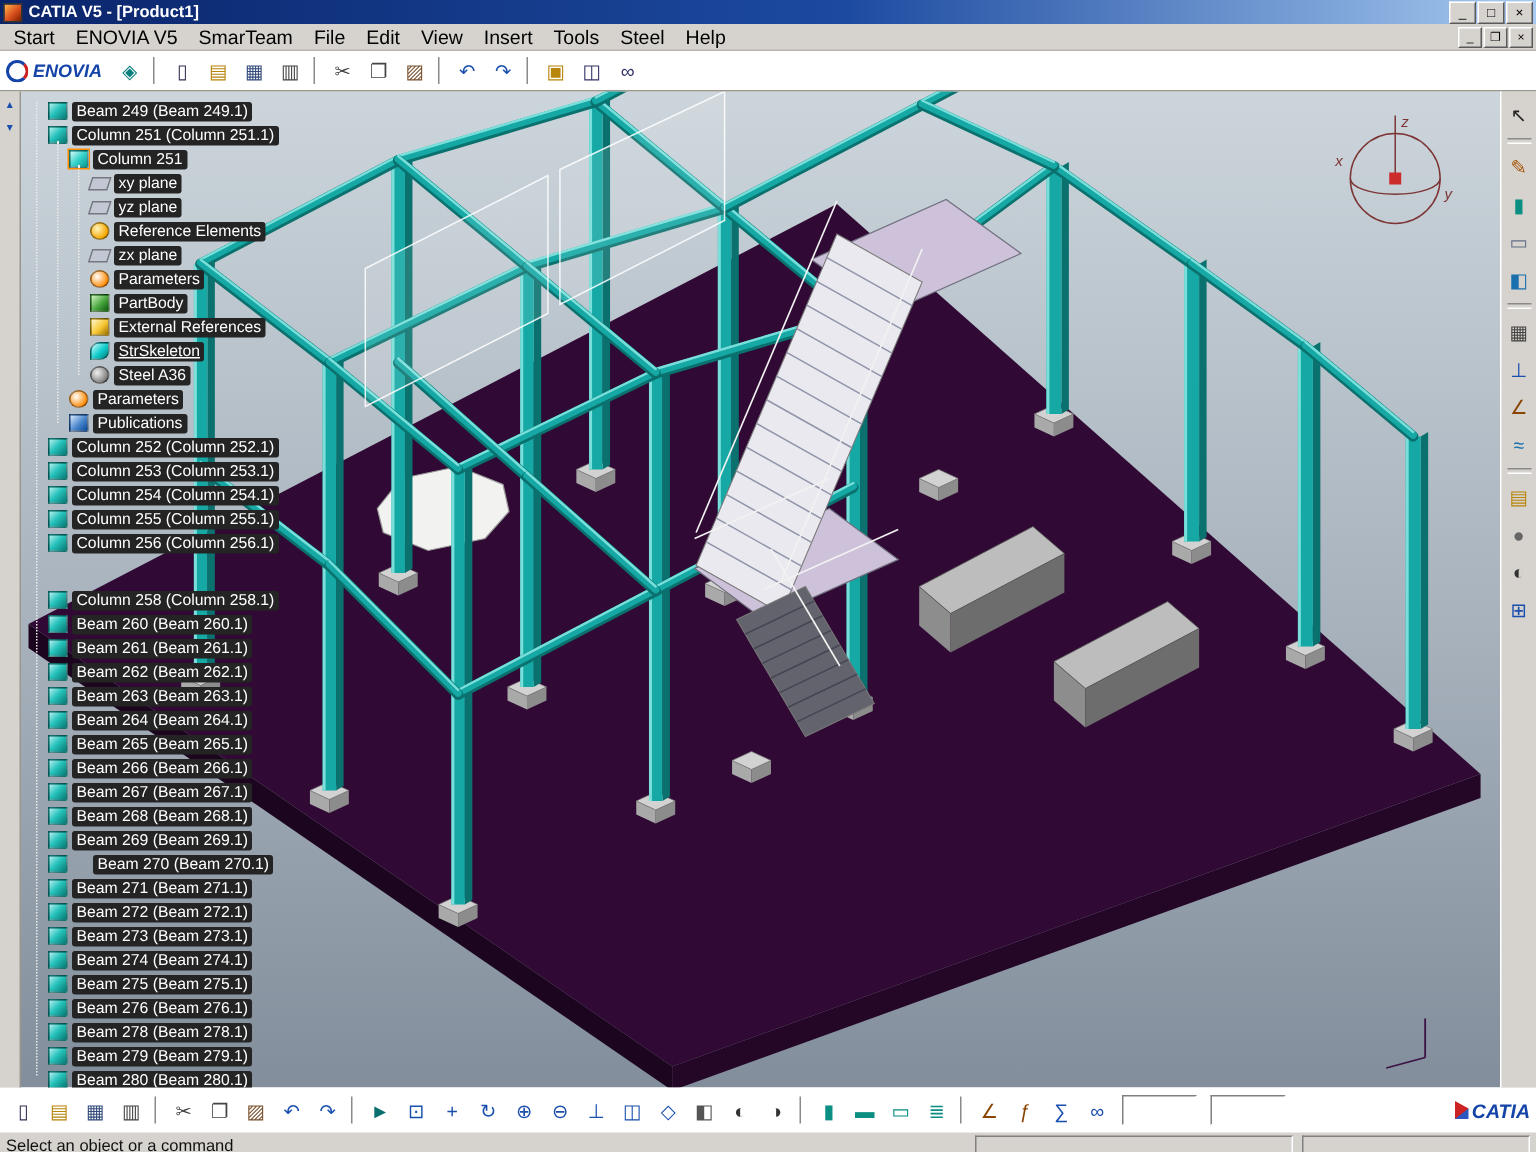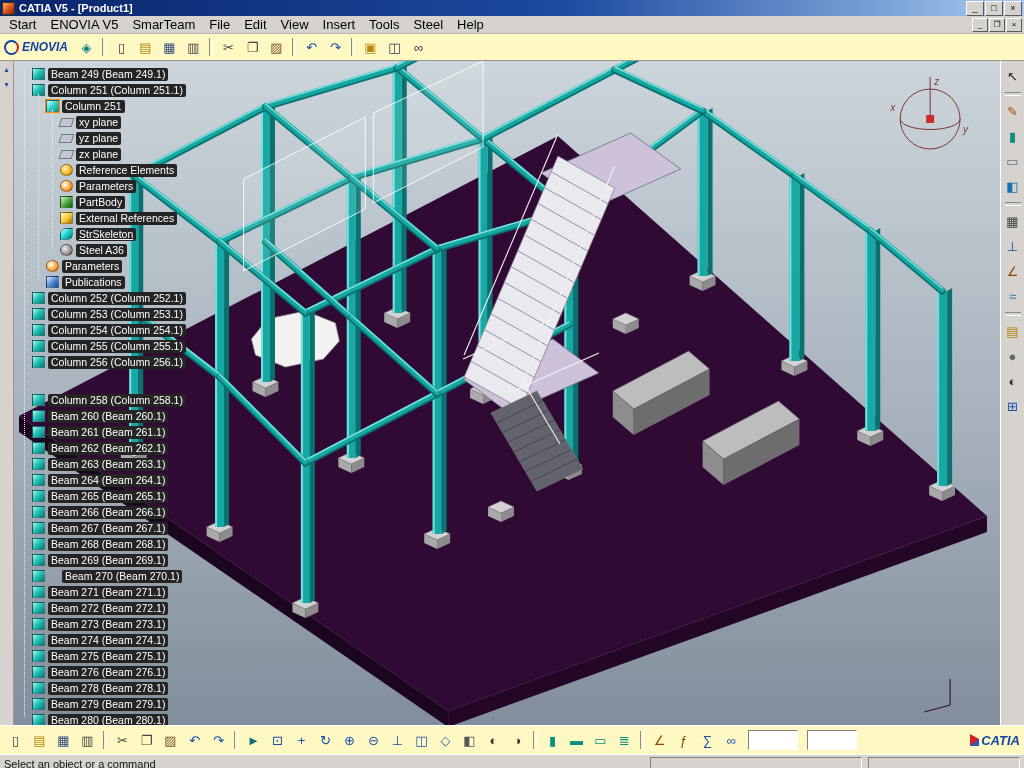--- a/index.html
+++ b/index.html
@@ -17,21 +17,21 @@
 
   
   .menubar{height:17px;display:flex;align-items:center;padding:0 2px;background:#d6d3ce;border-bottom:1px solid #b8b5b0;}
   .menus{display:flex;flex:1;}
   .mi{font-size:13px;color:#000;padding:1px 7px;white-space:nowrap;cursor:default;}
   .childctl{display:flex;gap:1px;}
   .childctl .tbi{width:14px;height:12px;background:#d6d3ce;border:1px solid;border-color:#fff #5a5a5a #5a5a5a #fff;display:flex;align-items:center;justify-content:center;}
   .childctl .gl{font-size:8px;line-height:8px;color:#000;}
 
   
-  .toolbar{background:#fef9c3;display:flex;align-items:center;padding:0 4px;gap:1px;}
+  .toolbar{background:#ffffff;display:flex;align-items:center;padding:0 4px;gap:1px;}
   .toolbar.top{height:26px;border-bottom:1px solid #9a978f;}
   .toolbar.bottom{height:28px;border-top:1px solid #fff;}
   .icons{display:flex;align-items:center;gap:1px;}
   .tbi{width:21px;height:21px;display:inline-flex;align-items:center;justify-content:center;border:1px solid transparent;cursor:default;flex:none;}
   .gl{font-size:13px;line-height:13px;color:#234;}
   .tsep{width:2px;height:18px;border-left:1px solid #8a8a8a;border-right:1px solid #fff;margin:0 3px;flex:none;}
   .enovia{display:flex;align-items:center;font-style:italic;font-weight:bold;color:#1444a8;font-size:12px;margin-right:6px;white-space:nowrap;}
   .emark{width:11px;height:11px;border-radius:50%;border:2px solid #1444a8;border-right-color:#cc2222;margin-right:3px;flex:none;}
   .bt-field{width:48px;height:18px;background:#fff;border:1px solid;border-color:#808080 #fff #fff #808080;margin:0 4px;flex:none;}
   .catia-brand{display:flex;align-items:center;margin-left:auto;font-weight:bold;font-style:italic;font-size:13px;color:#1444a8;white-space:nowrap;}
@@ -441,26 +441,26 @@
           </div>
           <div class="trow" style="padding-left: 44px;">
             <span class="ti ti-plane"></span>
             <span class="tl">xy plane</span>
           </div>
           <div class="trow" style="padding-left: 44px;">
             <span class="ti ti-plane"></span>
             <span class="tl">yz plane</span>
           </div>
           <div class="trow" style="padding-left: 44px;">
+            <span class="ti ti-ref"></span>
+            <span class="tl">Reference Elements</span>
+          </div>
+          <div class="trow" style="padding-left: 44px;">
             <span class="ti ti-plane"></span>
             <span class="tl">zx plane</span>
-          </div>
-          <div class="trow" style="padding-left: 44px;">
-            <span class="ti ti-ref"></span>
-            <span class="tl">Reference Elements</span>
           </div>
           <div class="trow" style="padding-left: 44px;">
             <span class="ti ti-params"></span>
             <span class="tl">Parameters</span>
           </div>
           <div class="trow" style="padding-left: 44px;">
             <span class="ti ti-body"></span>
             <span class="tl">PartBody</span>
           </div>
           <div class="trow" style="padding-left: 44px;">

